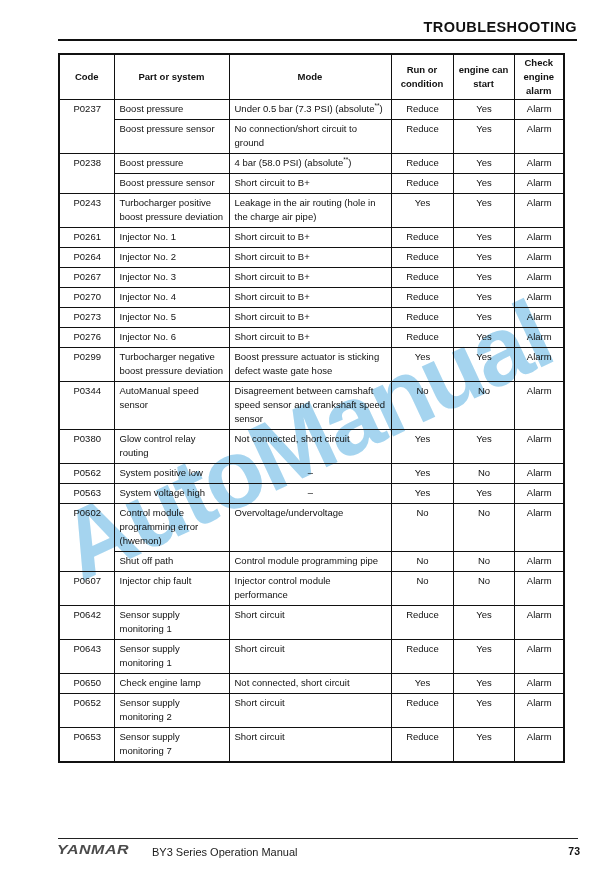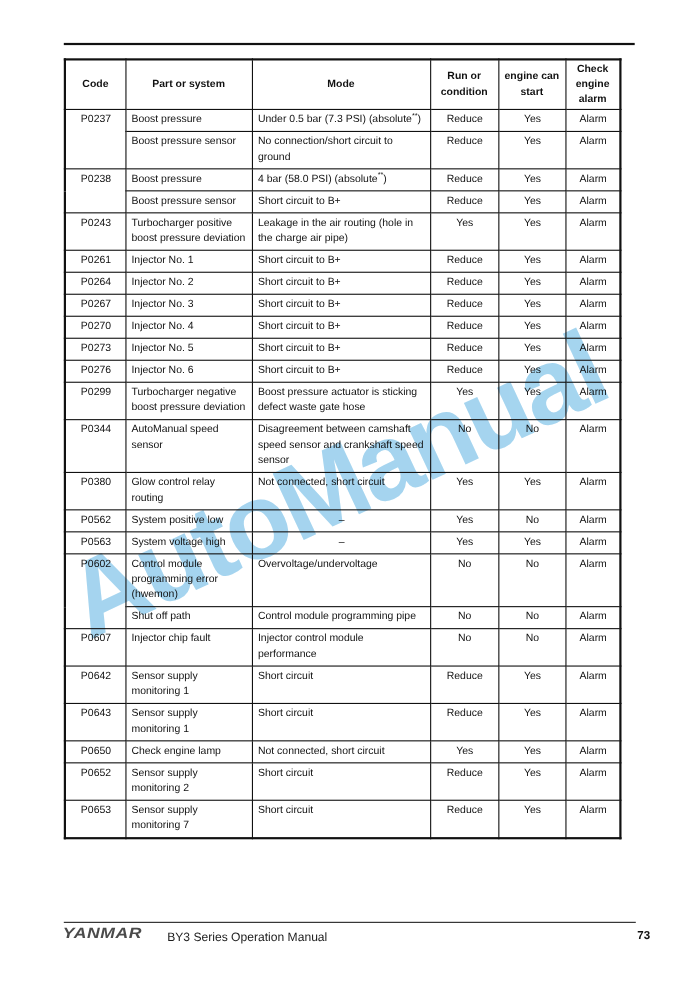--- a/index.html
+++ b/index.html
@@ -100,33 +100,34 @@
   }
   .manual-title {
     position: absolute;
     left: 152px; top: 846px;
     font-size: 11px;
     color: #1c1c1c;
     z-index: 1;
   }
   .page-number {
     position: absolute;
-    right: 21px; top: 845px;
+    right: 32px; top: 845px;
     font-size: 10.5px;
     font-weight: bold;
     z-index: 1;
   }
 </style>
 </head>
 <body>
 
 <div class="page">
 
   <div class="watermark" style="color: rgb(140, 201, 235);">AutoManual</div>
 
+  <h1 class="title">TROUBLESHOOTING</h1>
   <div class="title-rule"></div>
 
   <table class="ts">
     <colgroup>
       <col class="c-code">
         <col class="c-part">
         <col class="c-mode">
       <col class="c-run">
         <col class="c-start">
         <col class="c-alarm">

